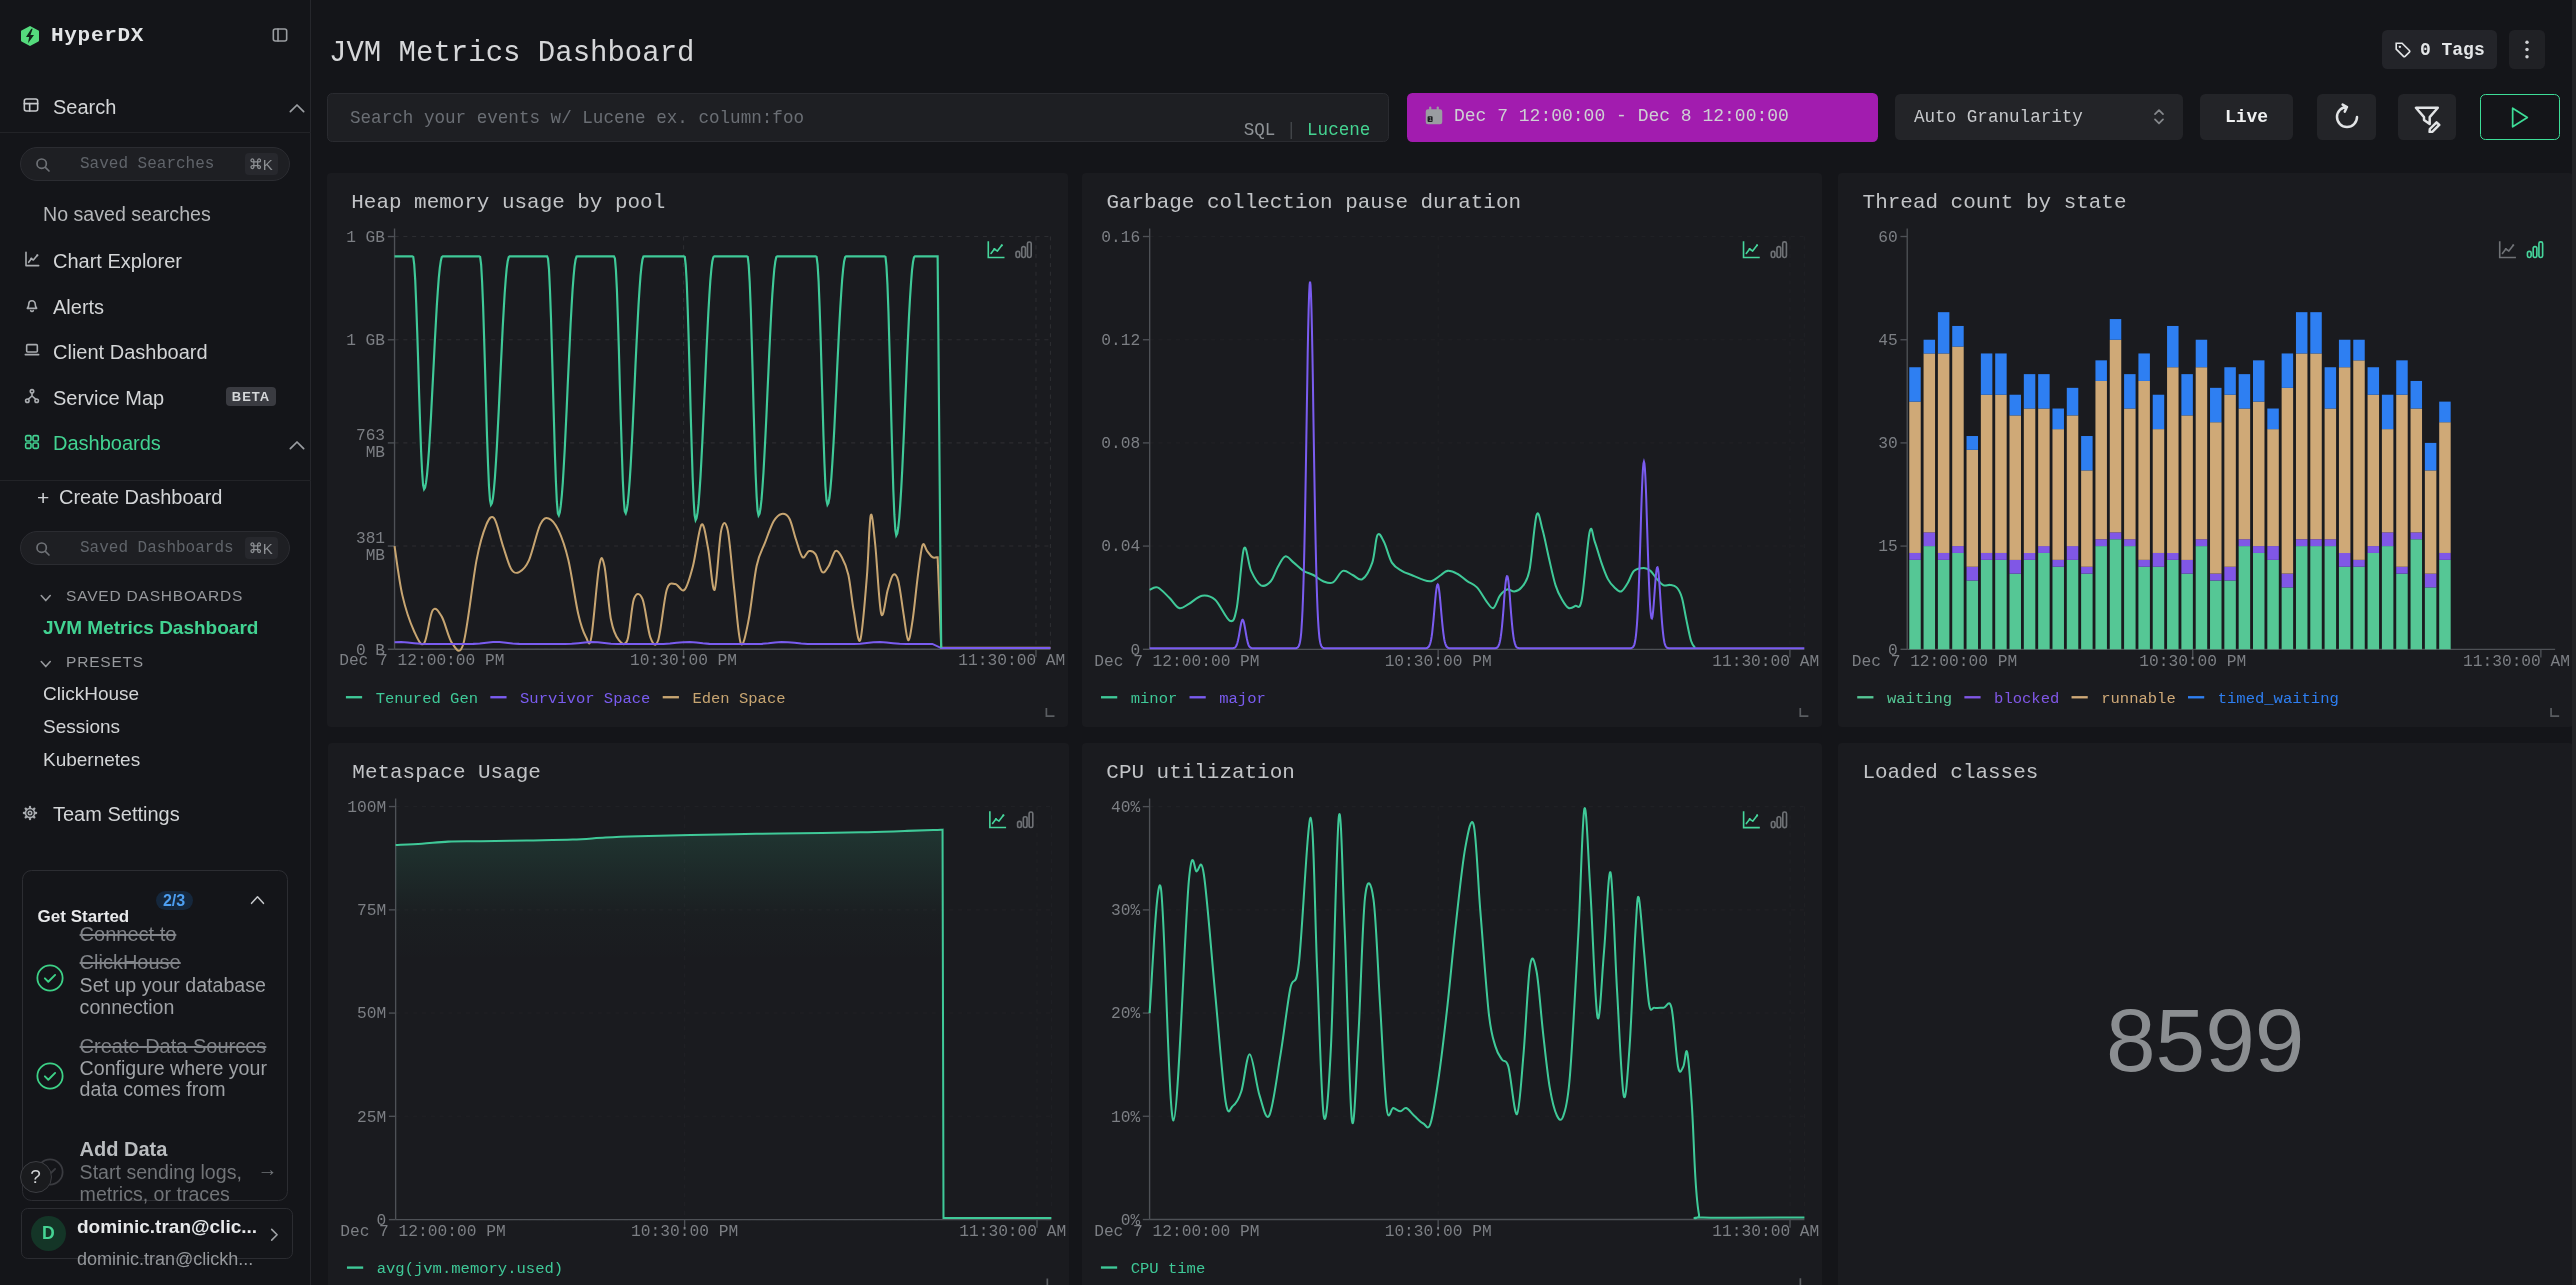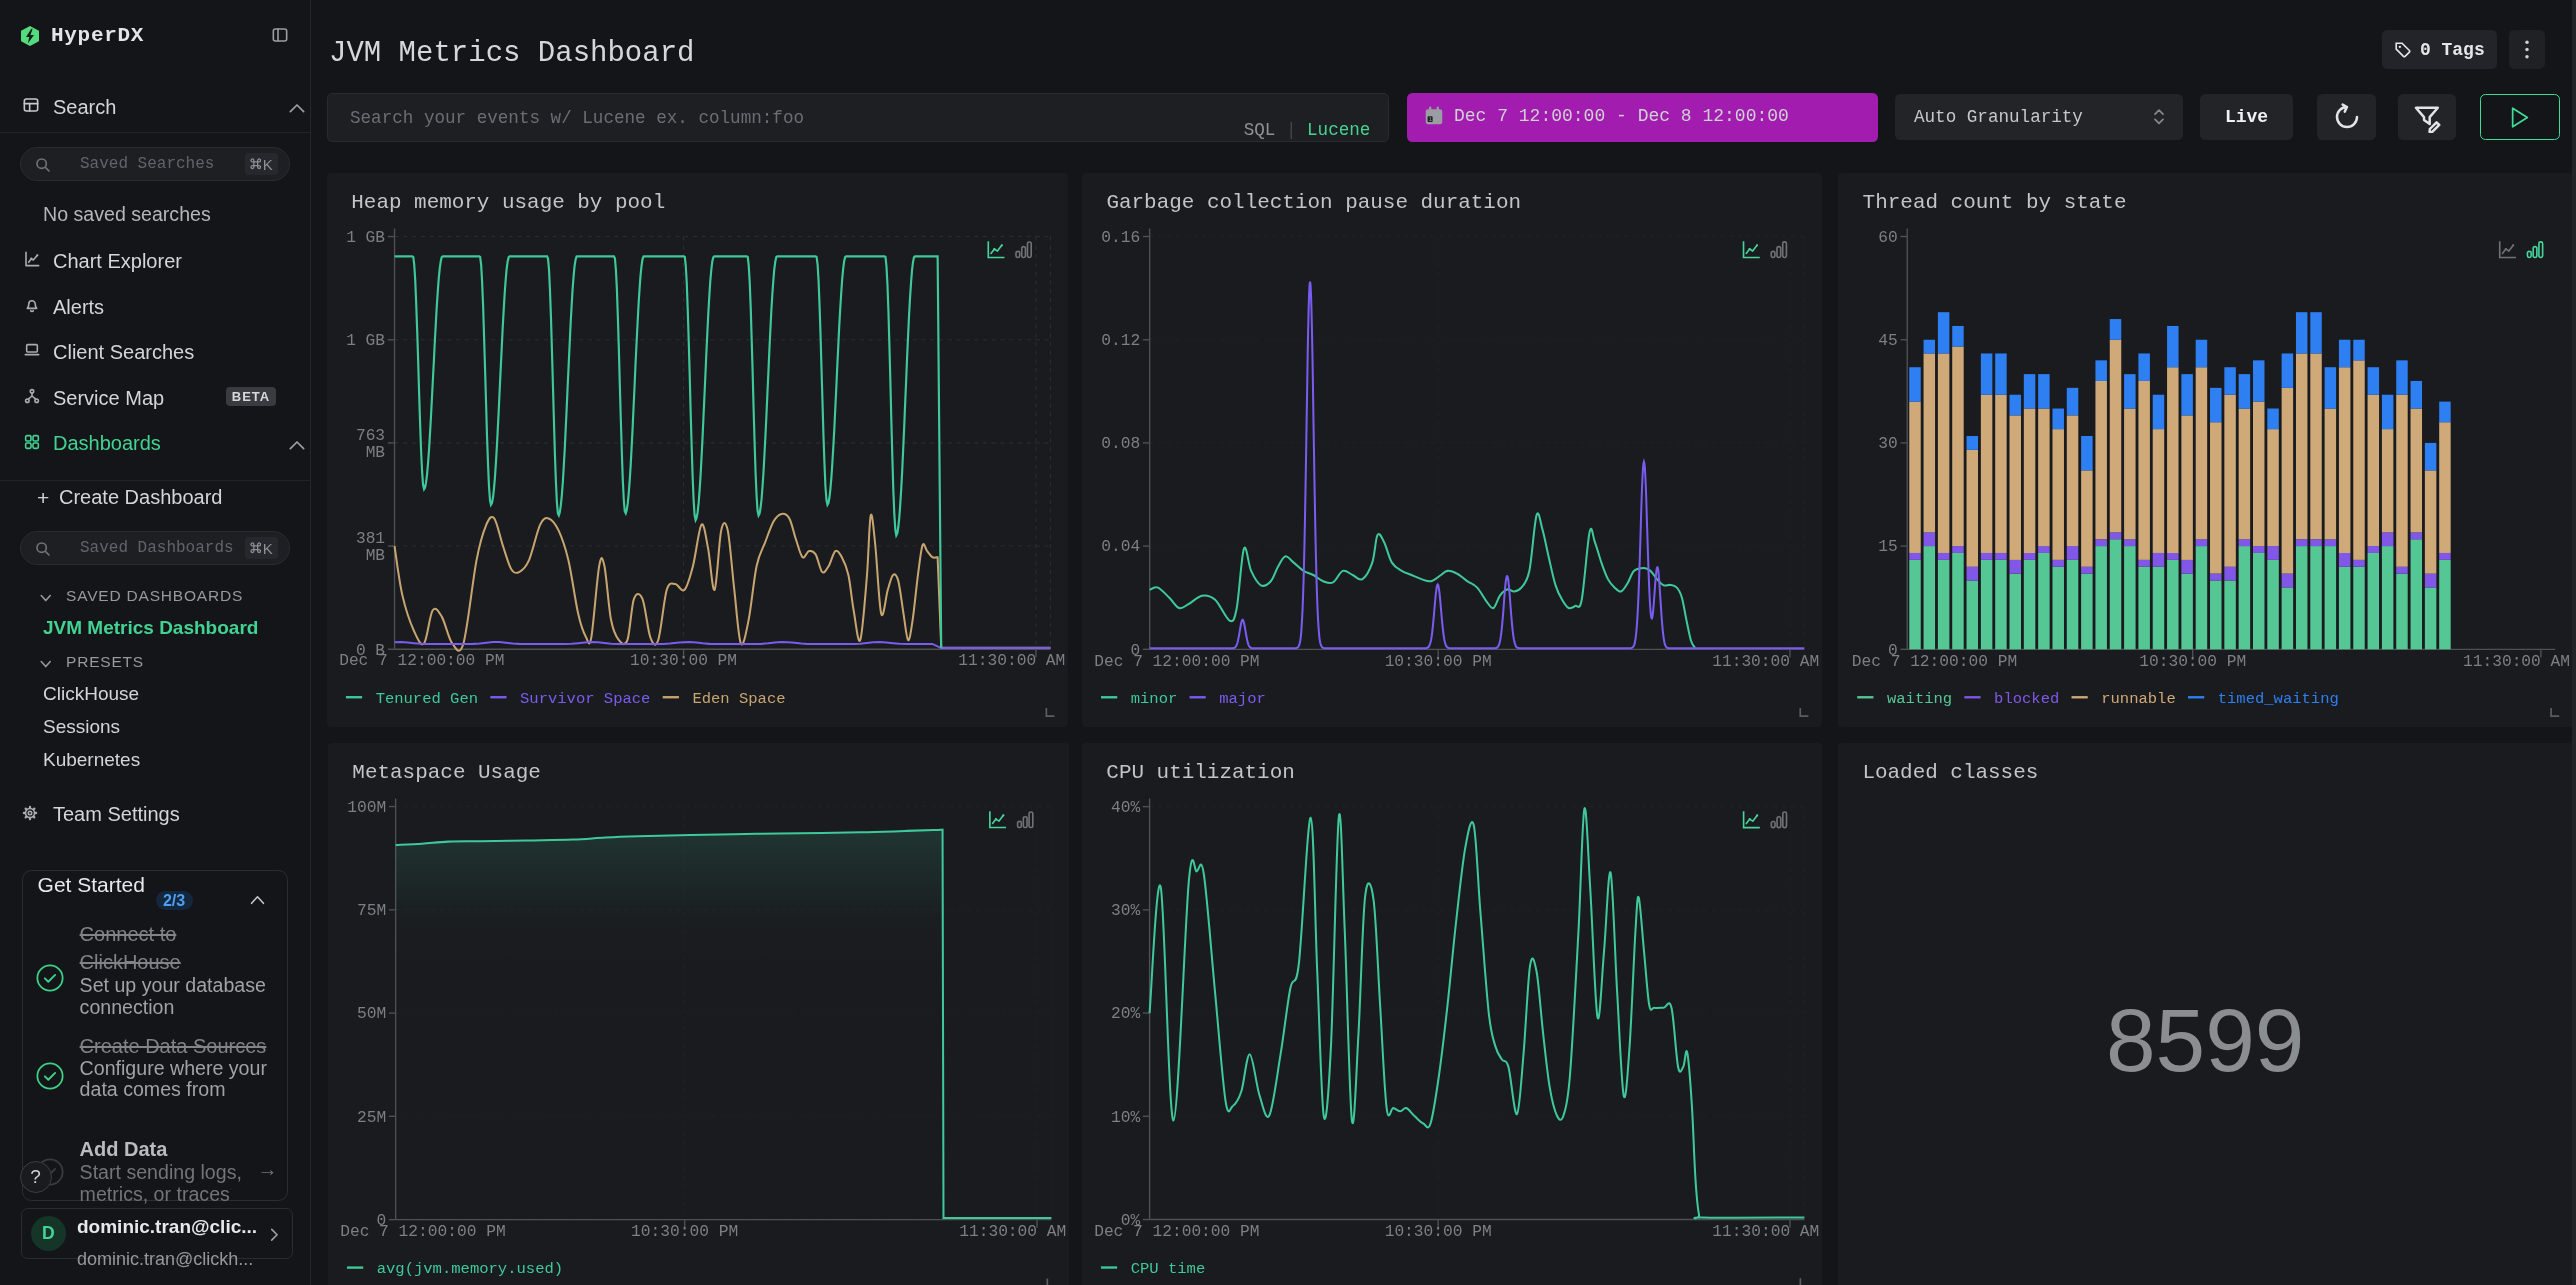--- a/index.html
+++ b/index.html
@@ -9,21 +9,21 @@
 .navitem.sm { font-size:19px; }
 .navitem.bold, .bold { font-weight:bold; }
 .hr { position:absolute; left:0; width:311px; height:0.7px; background:#222327; }
 .pill { position:absolute; left:20px; width:270px; height:34px; border-radius:17px; background:#1e1f23; border:0.7px solid #2b2c31;text-align:center; }
 .ph { position:absolute; left:59px; top:6.8px; font-family:"Liberation Mono", monospace; font-size:16px; color:#60646a; }
 .kbd { position:absolute; right:10.8px; top:5.4px; height:21.6px; padding:0 5.4px; background:#27282d; border-radius:4px; font-family:"Liberation Sans", sans-serif; font-size:15px; color:#8d9094; display:flex; align-items:center; gap:1.4px; }
 .dimtext { position:absolute; font-size:19.6px; color:#b4b6b9; }
 .beta { position:absolute; left:226px; top:387px; width:50px; height:19px; background:#3a3b41; border-radius:4px; color:#d6d8da; font-size:13px; font-weight:bold; letter-spacing:1px; text-align:center; line-height:19px; }
 .subhdr { position:absolute; font-size:15.5px; letter-spacing:0.8px; color:#97999d; }
 .gscard { position:absolute; left:21.6px; top:870px; width:266px; height:331px; border:0.7px solid #2c2d32; border-radius:9.5px; }
-.gstitle { position:absolute; left:15px; top:2px; font-size:21px; font-weight:normal; color:#e8e9eb; }
+.gstitle { position:absolute; left:15px; top:36px; font-size:17px; font-weight:bold; color:#e8e9eb; }
 .gschip { position:absolute; left:133px; top:19.6px; width:37px; height:19.6px; background:#15273c; border-radius:10px; color:#4d9ff2; font-weight:bold; font-size:16px; text-align:center; line-height:19.6px; }
 .gsline { position:absolute; left:57px; font-size:20px; color:#808388; white-space:nowrap; }
 .gsline.strike { text-decoration:line-through; }
 .gsdesc { position:absolute; left:57px; font-size:19.6px; color:#9fa2a6; white-space:nowrap; }
 .gsdesc.dim2 { color:#717478; }
 .gsarrow { position:absolute; left:235px; top:287px; font-size:20px; color:#717478; }
 .qmark { position:absolute; left:19.6px; top:1161px; width:32px; height:32px; border-radius:50%; background:#1a1b1e; border:1.4px solid #3c3d42; color:#d2d4d6; font-size:19px; text-align:center; line-height:30px; }
 .userbox { position:absolute; left:21px; top:1208px; width:272px; height:51px; border:0.7px solid #2b2c31; border-radius:6.8px; }
 .avatar { position:absolute; left:8.8px; top:7.4px; width:35px; height:35px; border-radius:50%; background:#143527; color:#45d393; font-weight:bold; font-size:17.6px; text-align:center; line-height:35px; }
 .uname { position:absolute; left:55px; top:6.8px; font-size:19px; font-weight:bold; color:#e6e8ea; white-space:nowrap; }
@@ -91,21 +91,21 @@
   <svg style="position:absolute;left:24px;top:297px" width="16" height="16" viewBox="0 0 24 24" fill="none" stroke="#a9acb0" stroke-width="2.4" stroke-linecap="round" stroke-linejoin="round">
       <path d="M5,17 h14 c-1.8-2.2-2.2-3.5-2.2-6.5 a4.8,4.8 0 0 0 -9.6,0 c0,3-0.4,4.3-2.2,6.5 z"></path>
       <path d="M10,20.5 a2.2,2.2 0 0 0 4,0"></path>
     </svg>
   <div class="navitem" style="left:53px;top:296px">Alerts</div>
 
   <svg style="position:absolute;left:24px;top:342px" width="16" height="16" viewBox="0 0 24 24" fill="none" stroke="#a9acb0" stroke-width="2.4" stroke-linecap="round" stroke-linejoin="round">
       <rect x="4" y="4" width="16" height="11" rx="1.5"></rect>
       <line x1="2" y1="19" x2="22" y2="19"></line>
     </svg>
-  <div class="navitem" style="left:53px;top:341px">Client Searches</div>
+  <div class="navitem" style="left:53px;top:341px">Client Dashboard</div>
 
   <svg style="position:absolute;left:24px;top:388px" width="16" height="16" viewBox="0 0 24 24" fill="none" stroke="#a9acb0" stroke-width="2.4" stroke-linecap="round" stroke-linejoin="round">
       <circle cx="12" cy="5" r="2.6"></circle>
       <circle cx="5" cy="19" r="2.6"></circle>
       <circle cx="19" cy="19" r="2.6"></circle>
       <path d="M12,7.6 V12 M12,12 L6.5,16.8 M12,12 L17.5,16.8"></path>
     </svg>
   <div class="navitem" style="left:53px;top:387px">Service Map</div>
   <div class="beta">BETA</div>
 

